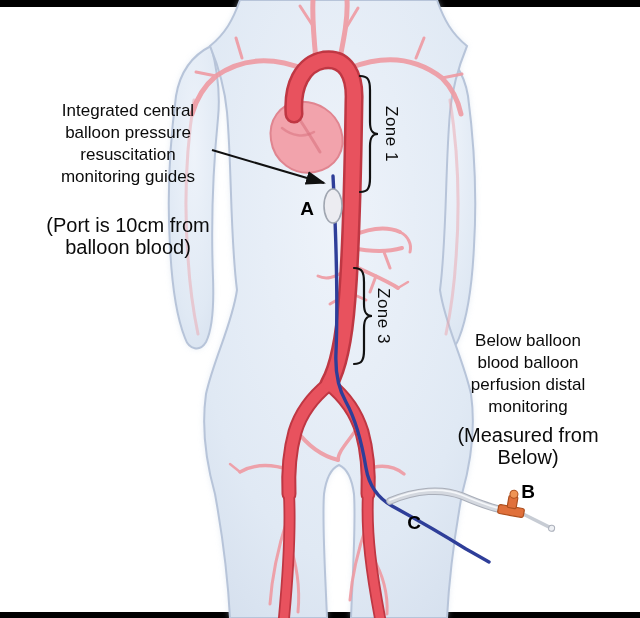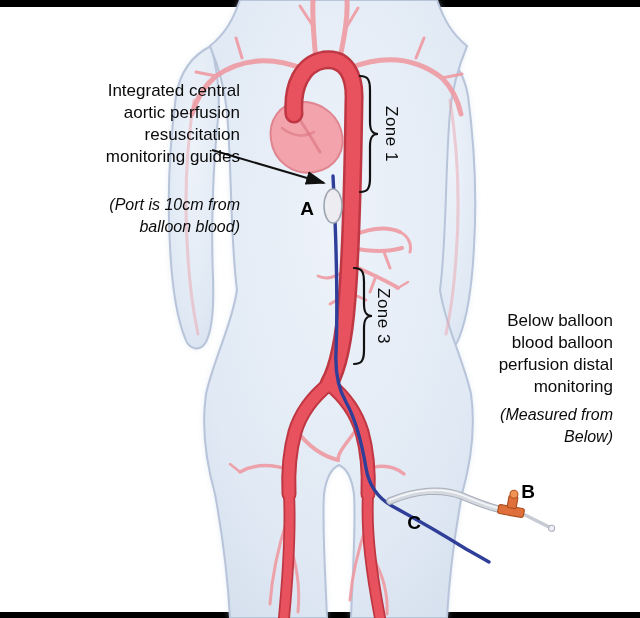--- a/index.html
+++ b/index.html
@@ -1,25 +1,25 @@
 <!DOCTYPE html>
 <html><head>
 <meta charset="utf-8">
 <style>
   html,body{margin:0;padding:0;background:#fff;}
   .stage{
     position:relative;width:640px;height:618px;overflow:hidden;background:#fff;
     font-family:"Liberation Sans", sans-serif;
   }
   .stage svg{position:absolute;left:0;top:0;}
-  .caption{position:absolute;text-align:right;color:#0b0b0b;}
+  .caption{position:absolute;text-align:center;color:#0b0b0b;margin-top:20px;}
   .caption .line{font-size:17px;line-height:22px;font-weight:400;}
   .caption .note{margin-top:26px;}
   .caption.right .note{margin-top:6px;}
-  .caption .note .line{font-style:italic;font-size:16px;line-height:22px;}
+  .caption .note .line{font-size:20px;line-height:22px;}
   .caption.left{left:16px;top:80px;width:224px;}
   .caption.right{left:443px;top:310px;width:170px;}
   .zone-text{font-size:17px;fill:#0b0b0b;letter-spacing:.5px;}
   .marker-text{font-size:19px;font-weight:bold;fill:#000;}
 </style>
 </head>
 <body>
 
 <div class="stage">
 
@@ -147,21 +147,21 @@
 
     <text class="marker-text" x="307" y="215" text-anchor="middle">A</text>
     <text class="marker-text" x="528" y="498" text-anchor="middle">B</text>
     <text class="marker-text" x="414" y="529" text-anchor="middle">C</text>
 
     <line x1="212" y1="150" x2="324" y2="183" stroke="#111" stroke-width="2" marker-end="url(#arrowhead)"></line>
   </svg>
 
   <div class="caption left">
     <div class="line">Integrated central</div>
-    <div class="line">aortic perfusion</div>
+    <div class="line">balloon pressure</div>
     <div class="line">resuscitation</div>
     <div class="line">monitoring guides</div>
     <div class="note">
       <div class="line">(Port is 10cm from</div>
       <div class="line">balloon blood)</div>
     </div>
   </div>
 
   <div class="caption right">
     <div class="line">Below balloon</div>

